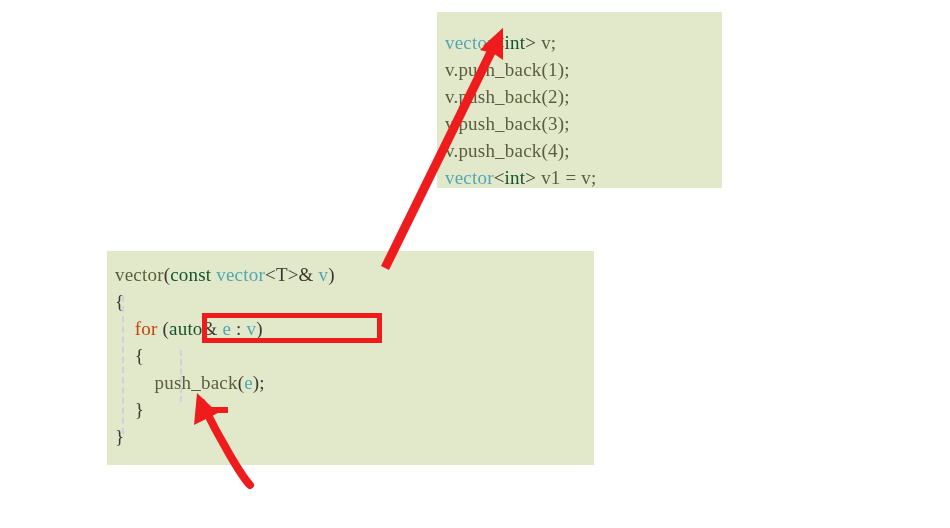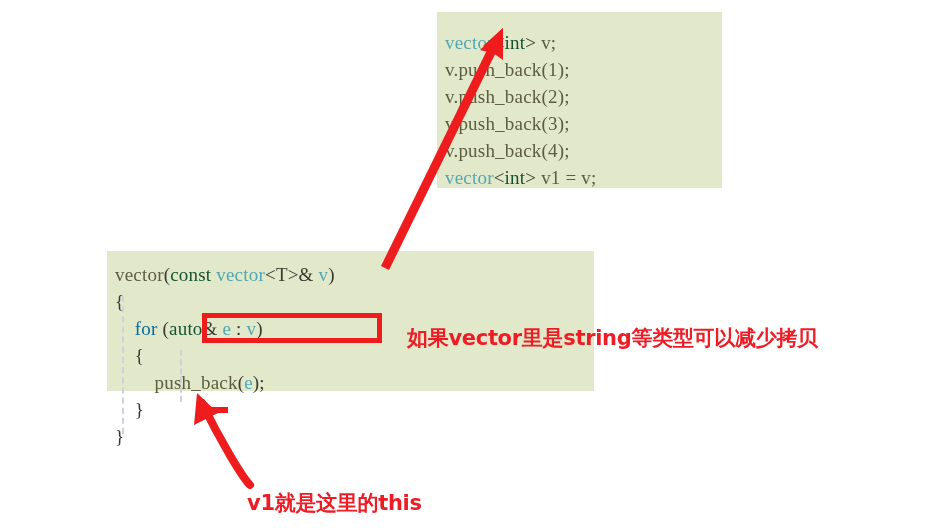--- a/index.html
+++ b/index.html
@@ -31,34 +31,34 @@
     top: 12px;
     width: 285px;
     height: 176px;
     padding: 17px 0 0 8px;
     box-sizing: border-box;
   }
   #code-block-bottom {
     left: 107px;
     top: 251px;
     width: 487px;
-    height: 140px;
+    height: 214px;
     padding: 10px 0 14px 8px;
     box-sizing: border-box;
   }
   .code-line {
     height: 27px;
     position: relative;
   }
 
   
   .tk-plain   { color: #5c5c3e; }
   .tk-type    { color: #53a6b3; }
   .tk-kw      { color: #14532d; }
-  .tk-ctrl    { color: #0369a1; }
+  .tk-ctrl    { color: #c2410c; }
   .tk-id      { color: #53a6b3; }
   .tk-punc    { color: #3a3a30; }
 
   
   .guide {
     position: absolute;
     width: 0;
     border-left: 2px dashed #cfcfdd;
   }
   #guide-1 { left: 122px; top: 296px; height: 138px; }
@@ -124,17 +124,15 @@
     <polygon points="133,8 133,40 113,26" fill="#ee1c1c"></polygon>
     <polygon points="133,8 110,30 126,34" fill="#ee1c1c"></polygon>
   </svg>
 
   <svg id="arrow-short-svg" class="arrow-svg" viewBox="0 0 100 110">
     <path d="M 70,100 C 62,92 40,55 22,18" stroke="#ee1c1c" stroke-width="8" fill="none" stroke-linecap="round"></path>
     <polygon points="17,8 14,40 38,28" fill="#ee1c1c"></polygon>
     <rect x="26" y="22" width="22" height="6" fill="#ee1c1c"></rect>
   </svg>
 
-  <div id="annotation-right" class="annotation">如果vector里是string等类型可以减少拷贝</div>
 
-  <div id="annotation-bottom" class="annotation">v1就是这里的this</div>
 
 </div>
 
 </body></html>

